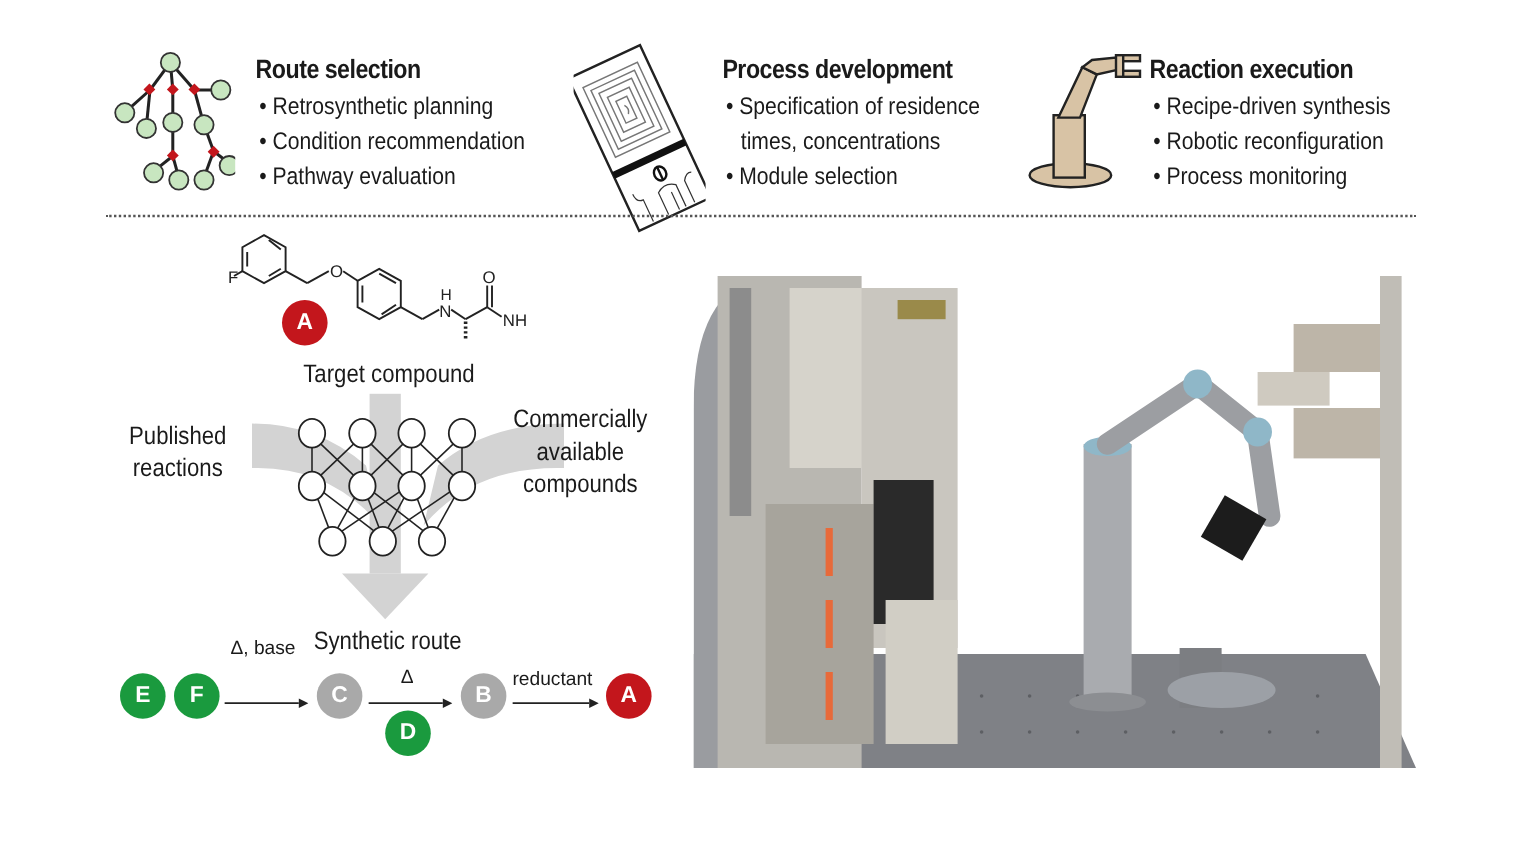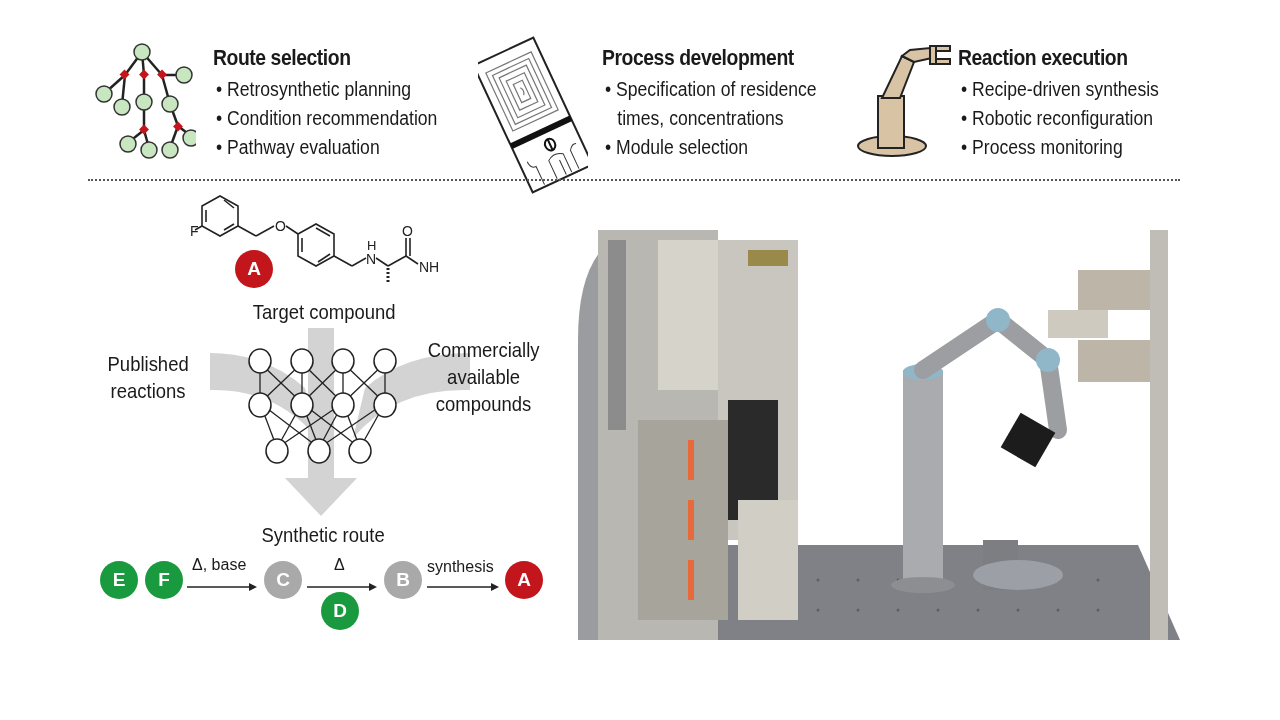--- a/index.html
+++ b/index.html
@@ -218,42 +218,42 @@
   <div>Commercially</div>
   <div>available</div>
   <div>compounds</div>
 </div>
 
 <div class="abs label" style="left:253px; top:521px;">Synthetic route</div>
 
 <div class="abs circ green" style="left:100px; top:561px;">E</div>
 <div class="abs circ green" style="left:145px; top:561px;">F</div>
 
-<div class="abs arrow-lbl" style="left:192px; top:556px;">Δ, base</div>
+<div class="abs arrow-lbl" style="left:192px; top:532px;">Δ, base</div>
 <div class="abs" style="left:187px; top:578px; width:70px; height:10px;">
   <svg width="70" height="10">
       <line x1="0" y1="5" x2="62" y2="5" stroke="#222" stroke-width="1.5"></line>
       <polygon points="62,1 70,5 62,9" fill="#222"></polygon>
     </svg>
 </div>
 
 <div class="abs circ gray" style="left:264px; top:561px;">C</div>
 
 <div class="abs arrow-lbl" style="left:334px; top:556px;">Δ</div>
 <div class="abs" style="left:307px; top:578px; width:70px; height:10px;">
   <svg width="70" height="10">
       <line x1="0" y1="5" x2="62" y2="5" stroke="#222" stroke-width="1.5"></line>
       <polygon points="62,1 70,5 62,9" fill="#222"></polygon>
     </svg>
 </div>
 <div class="abs circ green" style="left:321px; top:592px;">D</div>
 
 <div class="abs circ gray" style="left:384px; top:561px;">B</div>
 
-<div class="abs arrow-lbl" style="left:427px; top:558px;">synthesis</div>
+<div class="abs arrow-lbl" style="left:427px; top:558px;">reductant</div>
 <div class="abs" style="left:427px; top:578px; width:72px; height:10px;">
   <svg width="72" height="10">
       <line x1="0" y1="5" x2="64" y2="5" stroke="#222" stroke-width="1.5"></line>
       <polygon points="64,1 72,5 64,9" fill="#222"></polygon>
     </svg>
 </div>
 
 <div class="abs circ red" style="left:505px; top:561px;">A</div>
 
 <div class="abs photo">

